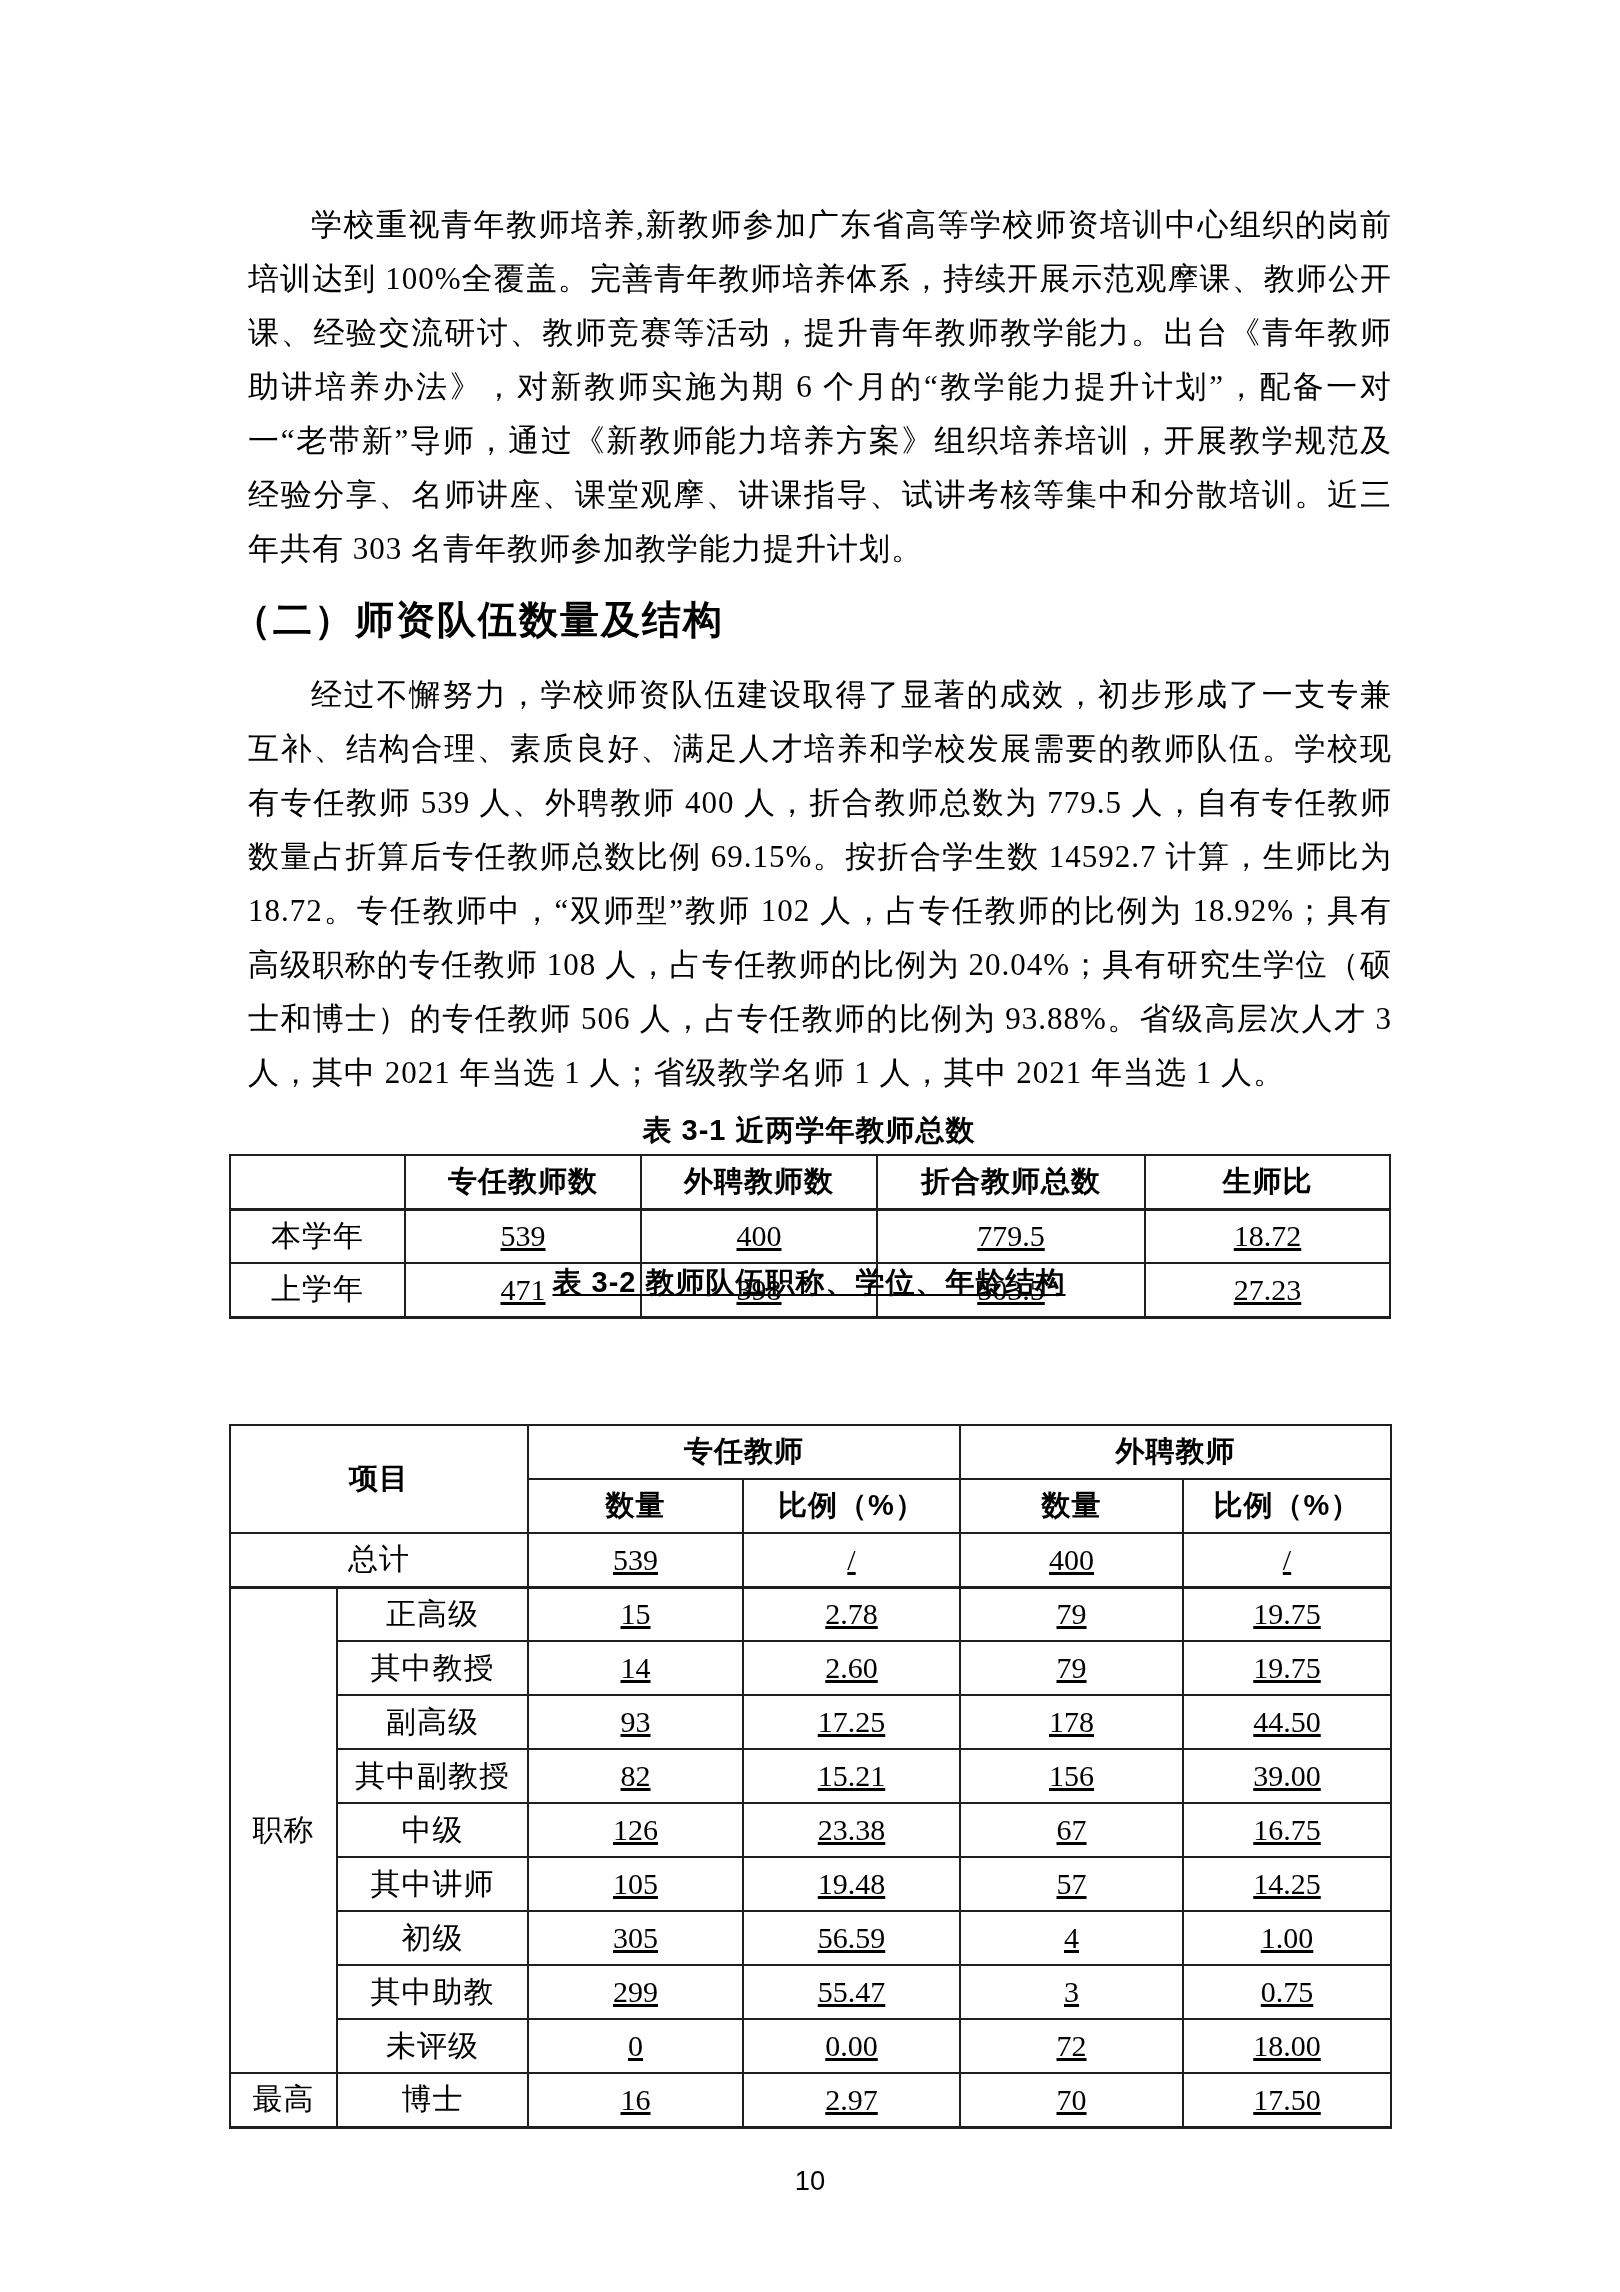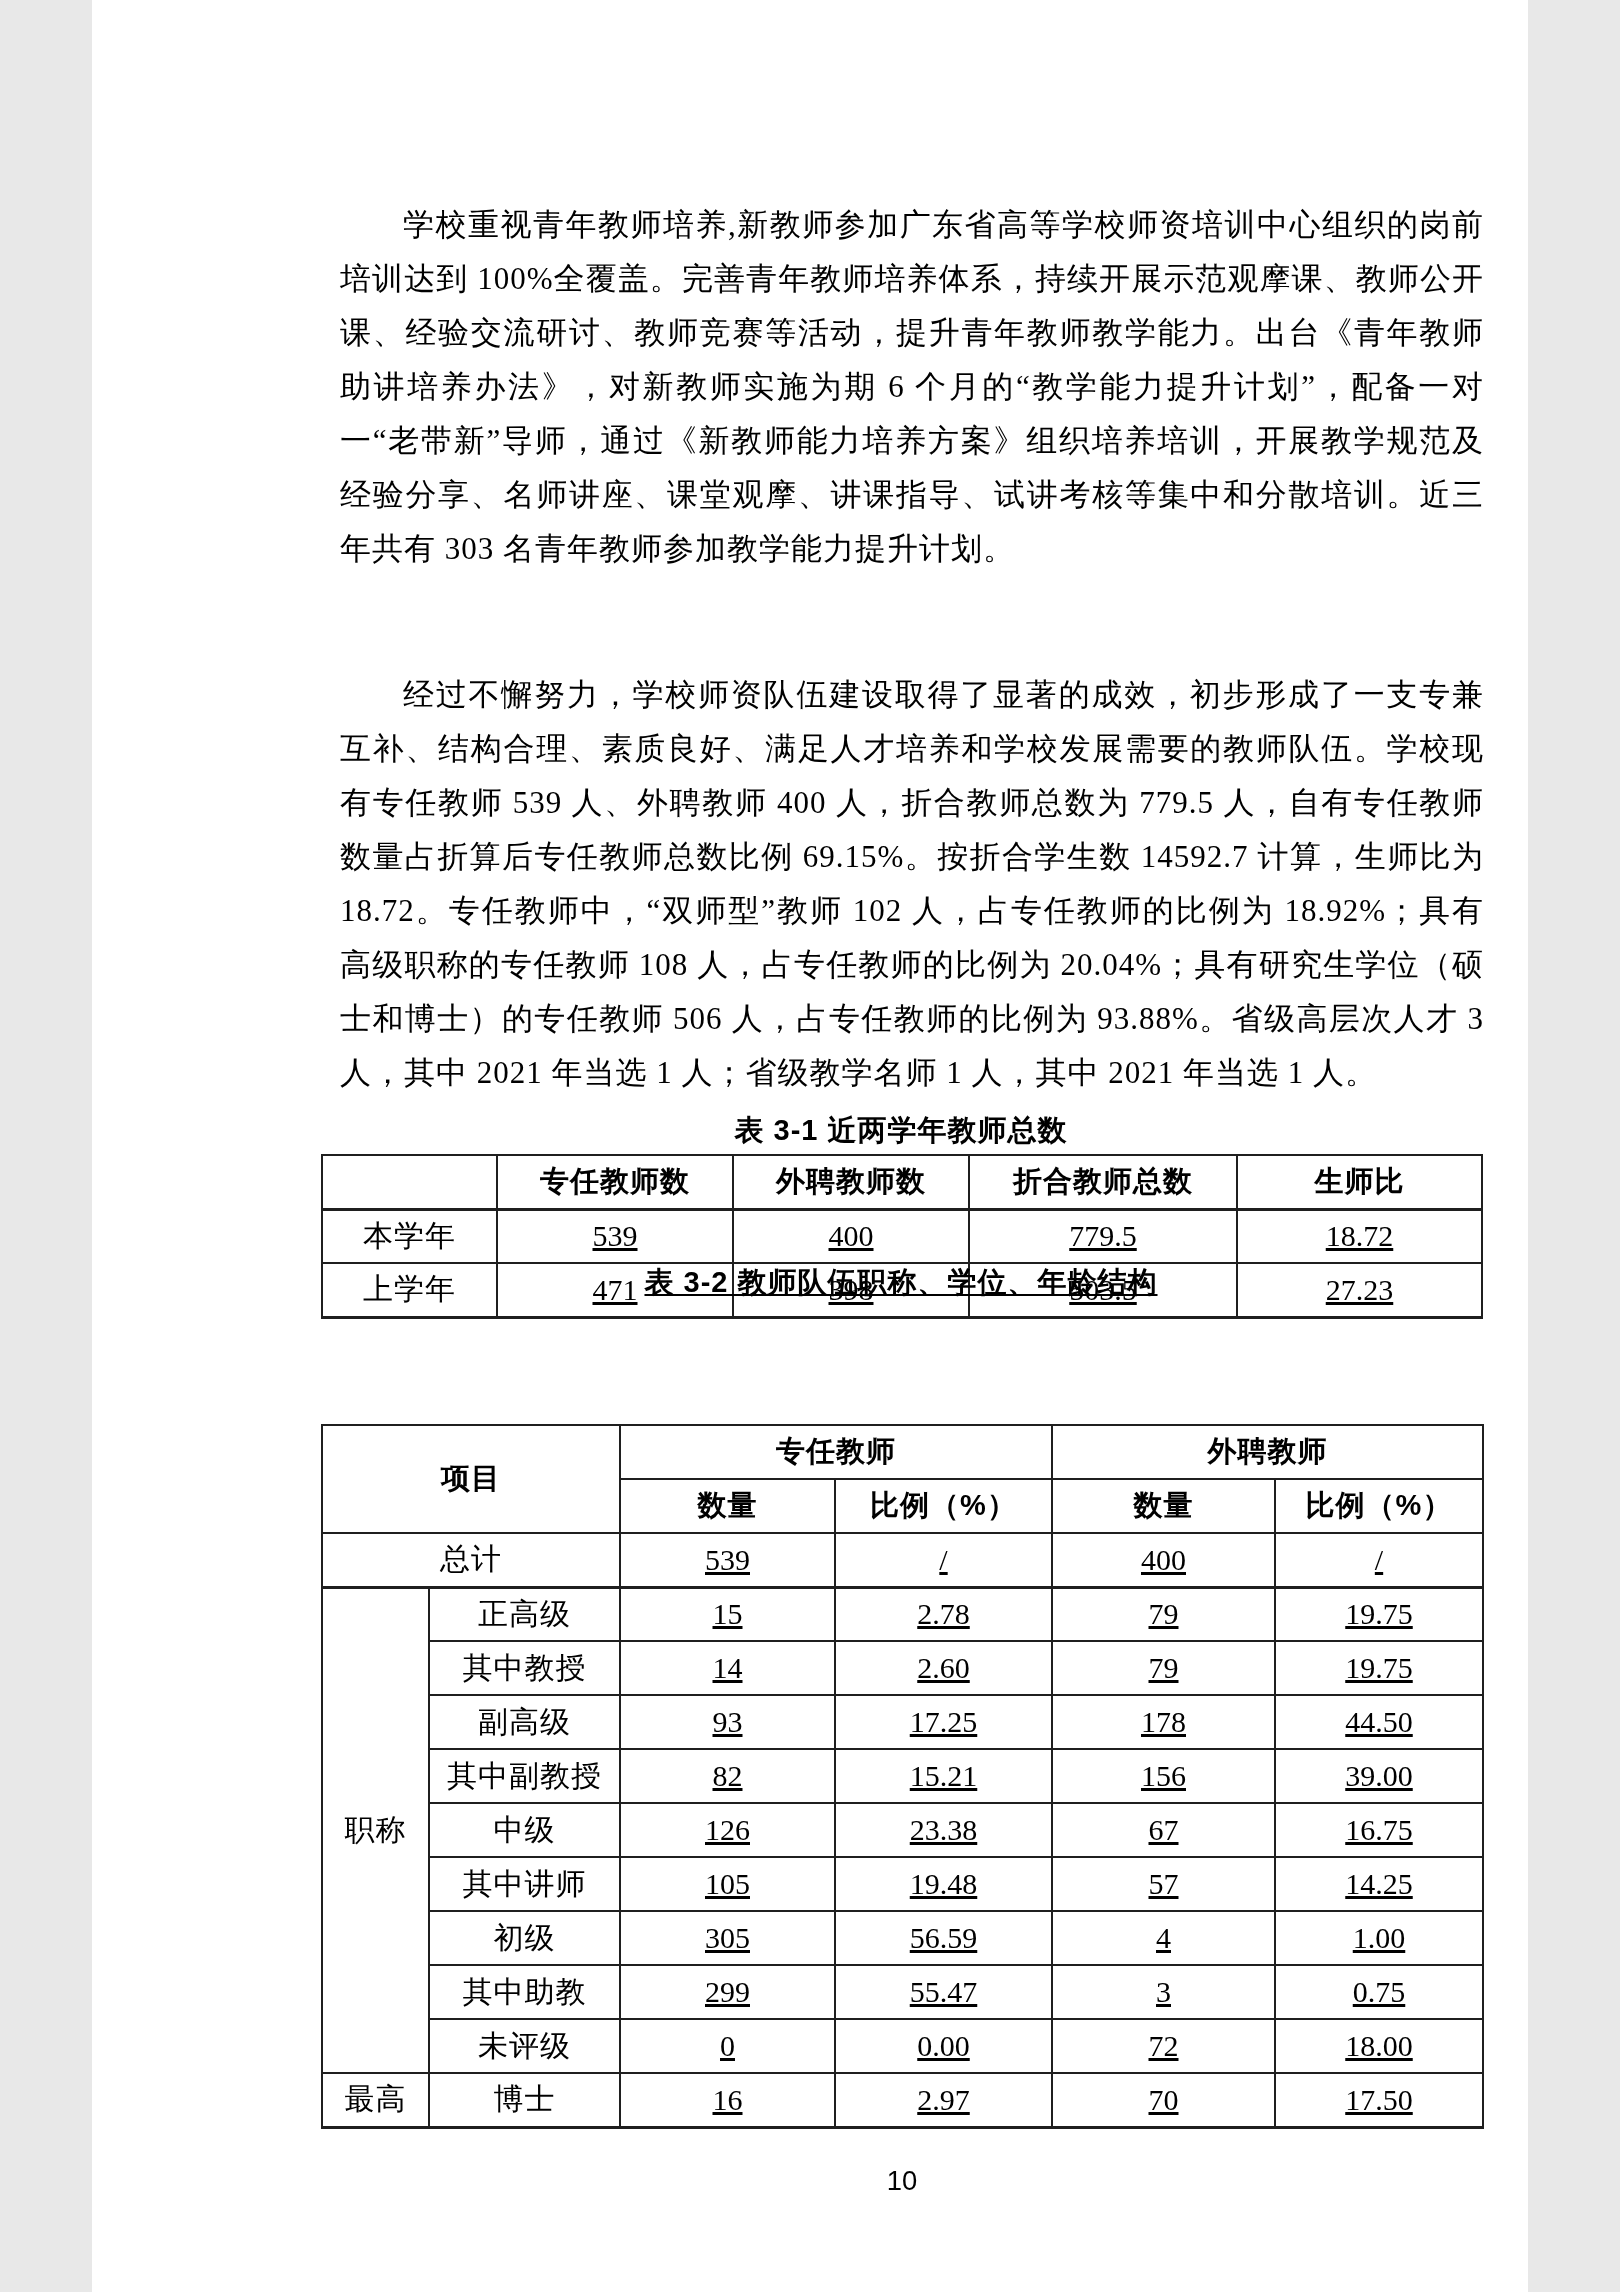--- a/index.html
+++ b/index.html
@@ -1,18 +1,18 @@
 <!DOCTYPE html>
 <html><head>
 <meta charset="utf-8">
 <style>
   html,body{margin:0;padding:0;background:#e8e8e8;}
   .page{
     position:relative;
-    width:1436px;height:2293px;
+    width:1620px;height:2293px;
     margin:0 auto;
     background:#ffffff;
     overflow:hidden;
     color:#000;
   }
   .serif{font-family:Liberation Sans, sans-serif;}
   .sansb{font-family:"Liberation Sans","DejaVu Sans",sans-serif;font-weight:700;}
 
   .para{
     position:absolute;
@@ -79,20 +79,21 @@
     font-size:27.4px;line-height:37px;
   }
 </style>
 </head>
 <body>
 
 <div class="page">
 
   <div id="p1" class="para">学校重视青年教师培养,新教师参加广东省高等学校师资培训中心组织的岗前培训达到 100%全覆盖。完善青年教师培养体系，持续开展示范观摩课、教师公开课、经验交流研讨、教师竞赛等活动，提升青年教师教学能力。出台《青年教师助讲培养办法》，对新教师实施为期 6 个月的“教学能力提升计划”，配备一对一“老带新”导师，通过《新教师能力培养方案》组织培养培训，开展教学规范及经验分享、名师讲座、课堂观摩、讲课指导、试讲考核等集中和分散培训。近三年共有 303 名青年教师参加教学能力提升计划。</div>
 
+  <div id="section-heading" class="sansb">（二）师资队伍数量及结构</div>
 
   <div id="p2" class="para">经过不懈努力，学校师资队伍建设取得了显著的成效，初步形成了一支专兼互补、结构合理、素质良好、满足人才培养和学校发展需要的教师队伍。学校现有专任教师 539 人、外聘教师 400 人，折合教师总数为 779.5 人，自有专任教师数量占折算后专任教师总数比例 69.15%。按折合学生数 14592.7 计算，生师比为 18.72。专任教师中，“双师型”教师 102 人，占专任教师的比例为 18.92%；具有高级职称的专任教师 108 人，占专任教师的比例为 20.04%；具有研究生学位（硕士和博士）的专任教师 506 人，占专任教师的比例为 93.88%。省级高层次人才 3 人，其中 2021 年当选 1 人；省级教学名师 1 人，其中 2021 年当选 1 人。</div>
 
   <div id="t1-title" class="tbl-title sansb">表 3-1  近两学年教师总数</div>
 
   <table id="table1">
     <colgroup>
       <col style="width:175px">
         <col style="width:236px">
         <col style="width:236px">

